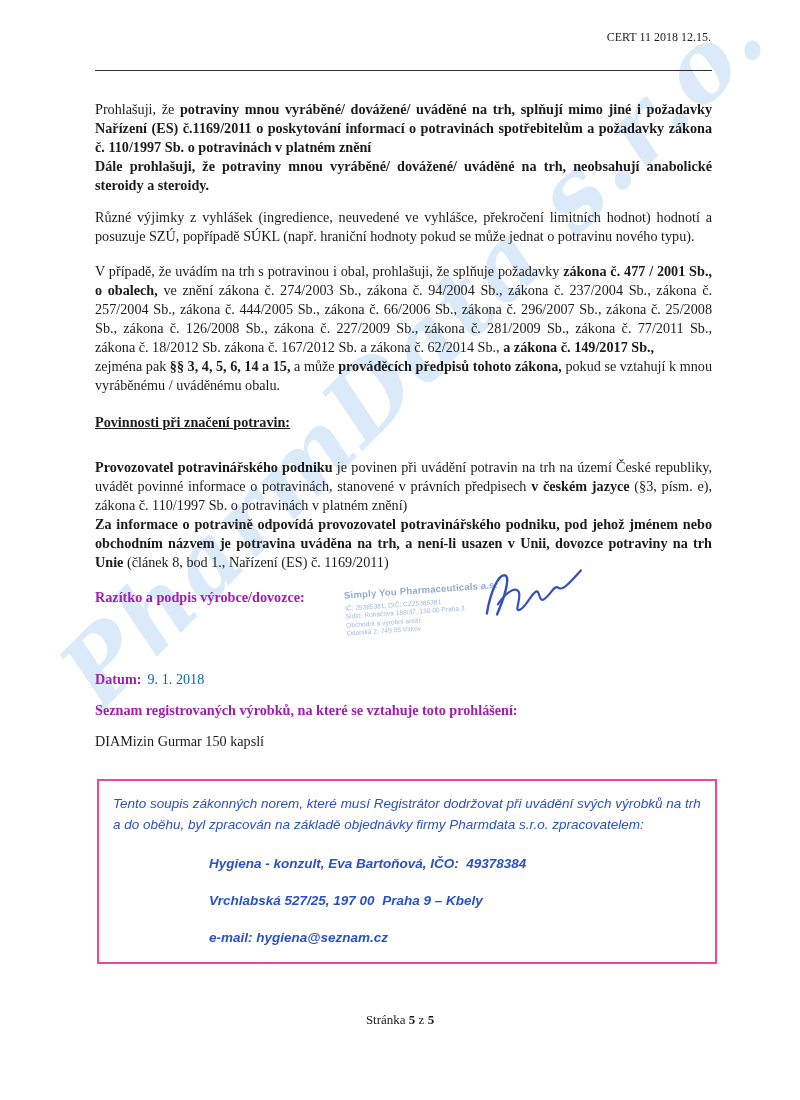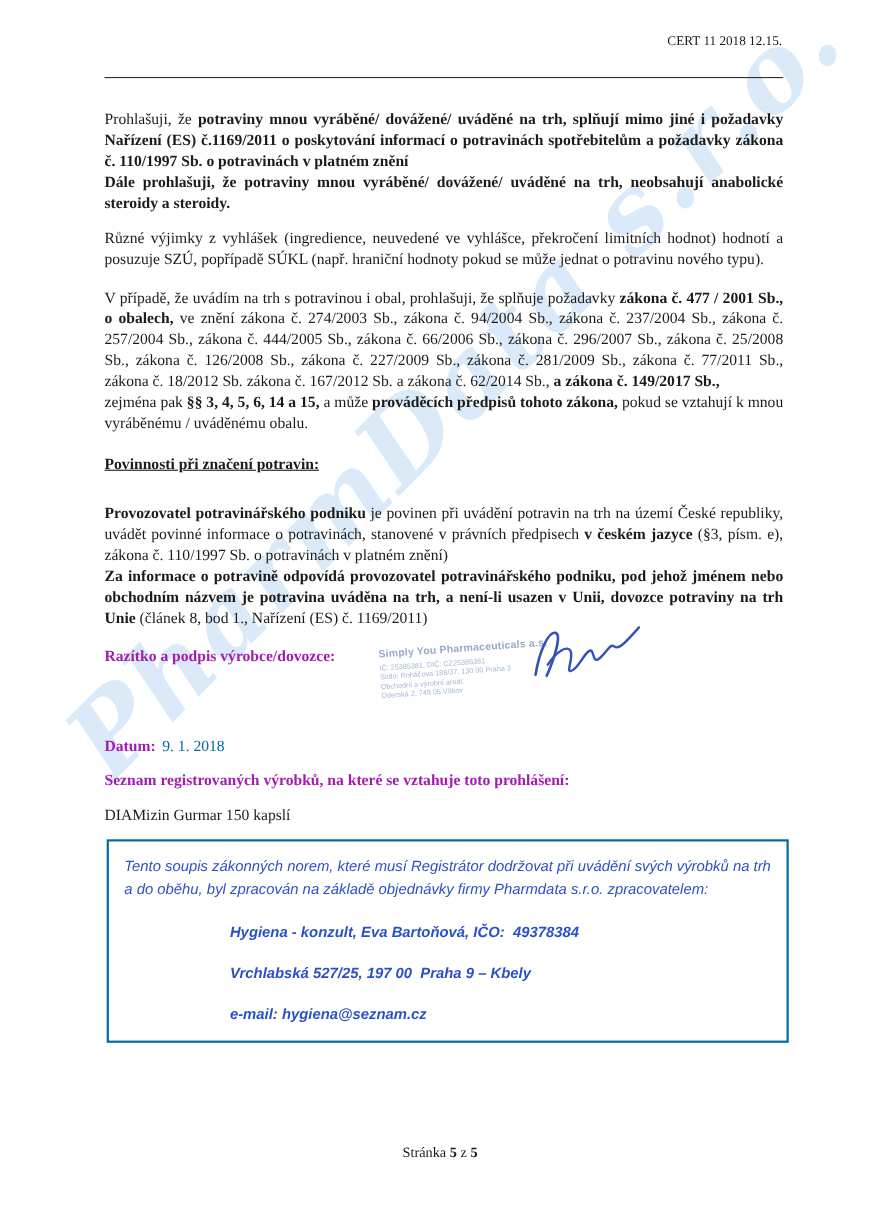--- a/index.html
+++ b/index.html
@@ -29,28 +29,28 @@
   .mt18{margin-top:18px;}
   
   .stamp-row{position:relative;margin-top:16px;height:56px;}
   .stamp{position:absolute;left:250px;top:-10px;transform:rotate(-4deg);
          font-family:"Liberation Sans", sans-serif;color:#93abce;width:220px;}
   .stamp-name{font-size:9.5px;font-weight:bold;letter-spacing:0.2px;}
   .stamp-line{font-size:6.6px;line-height:8.4px;color:#a3b7d5;}
   .signature{position:absolute;left:382px;top:-26px;transform:rotate(-6deg);}
   .date-value{margin-left:6px;color:#0369a1;}
   
-  .info-box{margin-top:12px;margin-left:2px;width:620px;box-sizing:border-box;
-      border:2px solid #0369a1;padding:12px 14px 16px 14px;
+  .info-box{margin-top:28px;margin-left:2px;width:620px;box-sizing:border-box;
+      border:2px solid #ec4899;padding:12px 14px 16px 14px;
       font-family:"Liberation Sans", sans-serif;font-style:italic;
       color:#2a50c8;font-size:13.5px;}
   .box-intro{margin:0;line-height:21px;}
   .box-line{font-weight:bold;padding-left:96px;margin-top:20px;line-height:17px;}
   
-  .footer{position:absolute;top:1040px;left:0;width:100%;text-align:center;
+  .footer{position:absolute;top:1012px;left:0;width:100%;text-align:center;
           font-size:13px;z-index:1;}
 </style>
 </head>
 <body>
 
 <div class="page">
 
   <div class="watermark">PharmData s.r.o.</div>
 
   <div class="header-code">CERT 11 2018 12.15.</div>

